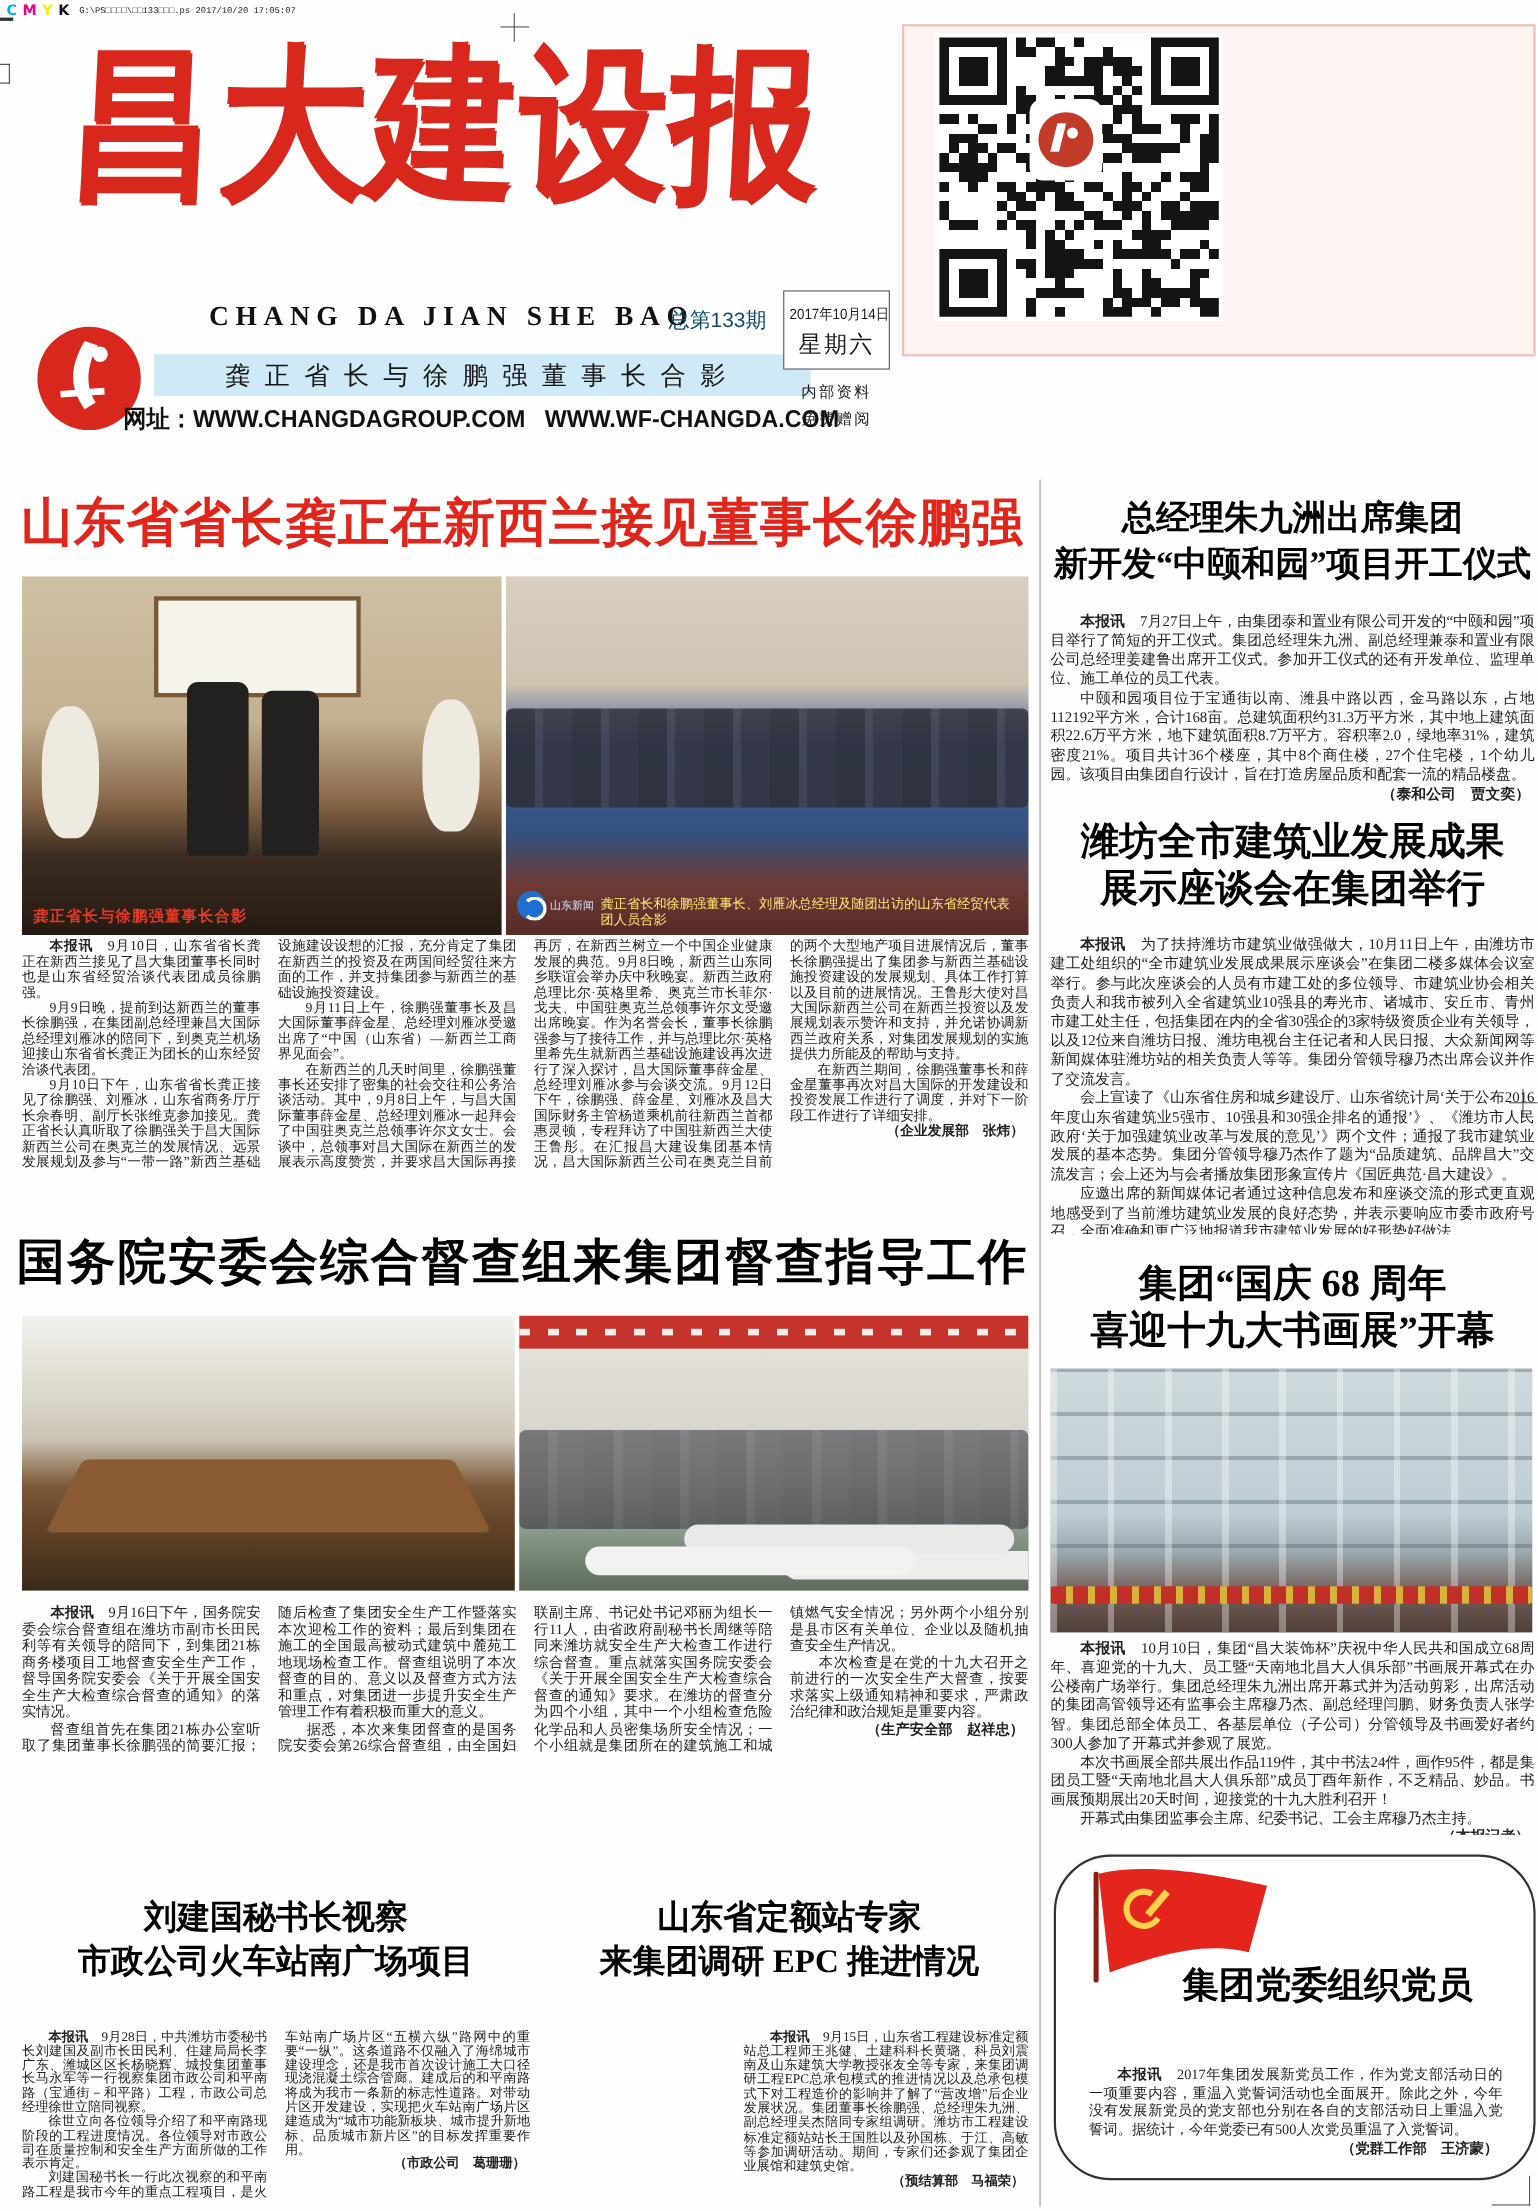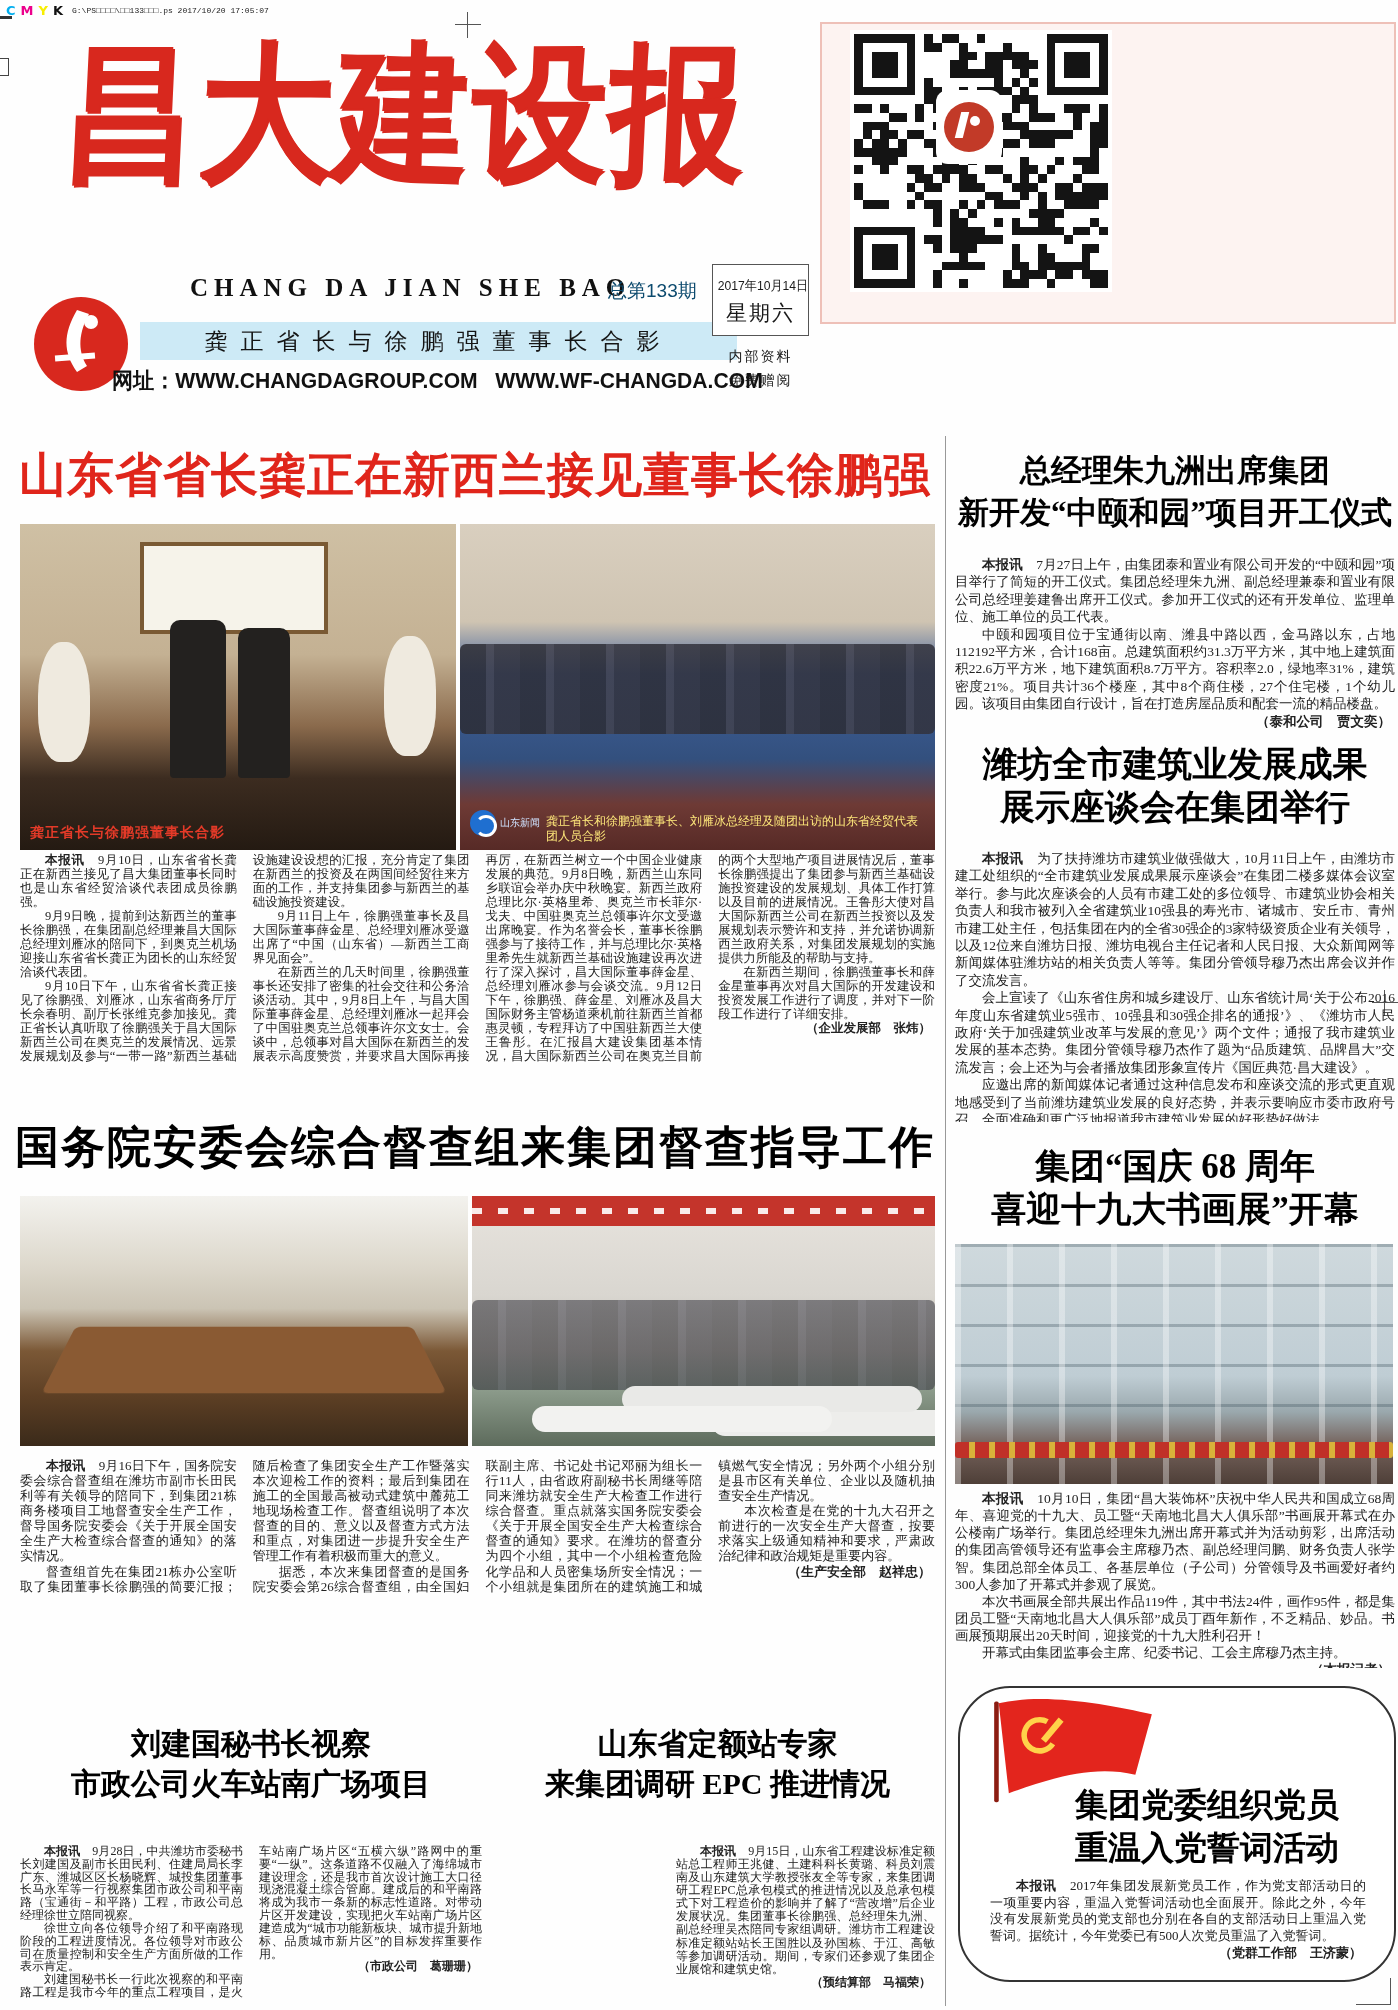--- a/index.html
+++ b/index.html
@@ -603,18 +603,17 @@
 
 <div class="abs" id="sb4-box"></div>
 <svg class="abs" id="sb4-flag" viewBox="0 0 200 120">
   <rect x="14" y="6" width="5" height="110" fill="#8c1d12" rx="2"></rect>
   <path d="M19 8 C70 -4,140 10,186 20 L168 86 C120 74,70 92,30 106 Z" fill="#e3251d"></path>
   <path d="M72 28 A17 17 0 1 0 78 52" stroke="#ffd24a" stroke-width="6" fill="none"></path>
   <rect x="74" y="22" width="7" height="30" fill="#ffd24a" transform="rotate(40 77 37)"></rect>
 </svg>
 <div class="abs" id="sb4-headline">
   <div class="h2line">集团党委组织党员</div>
-  <div class="h2line">重温入党誓词活动</div>
 </div>
 <div class="abs cnbody" id="sb4-body">
     <p><b>本报讯</b>　2017年集团发展新党员工作，作为党支部活动日的一项重要内容，重温入党誓词活动也全面展开。除此之外，今年没有发展新党员的党支部也分别在各自的支部活动日上重温入党誓词。据统计，今年党委已有500人次党员重温了入党誓词。</p>
     <p class="byline">（党群工作部　王济蒙）</p>
   </div>
 
 </body></html>

